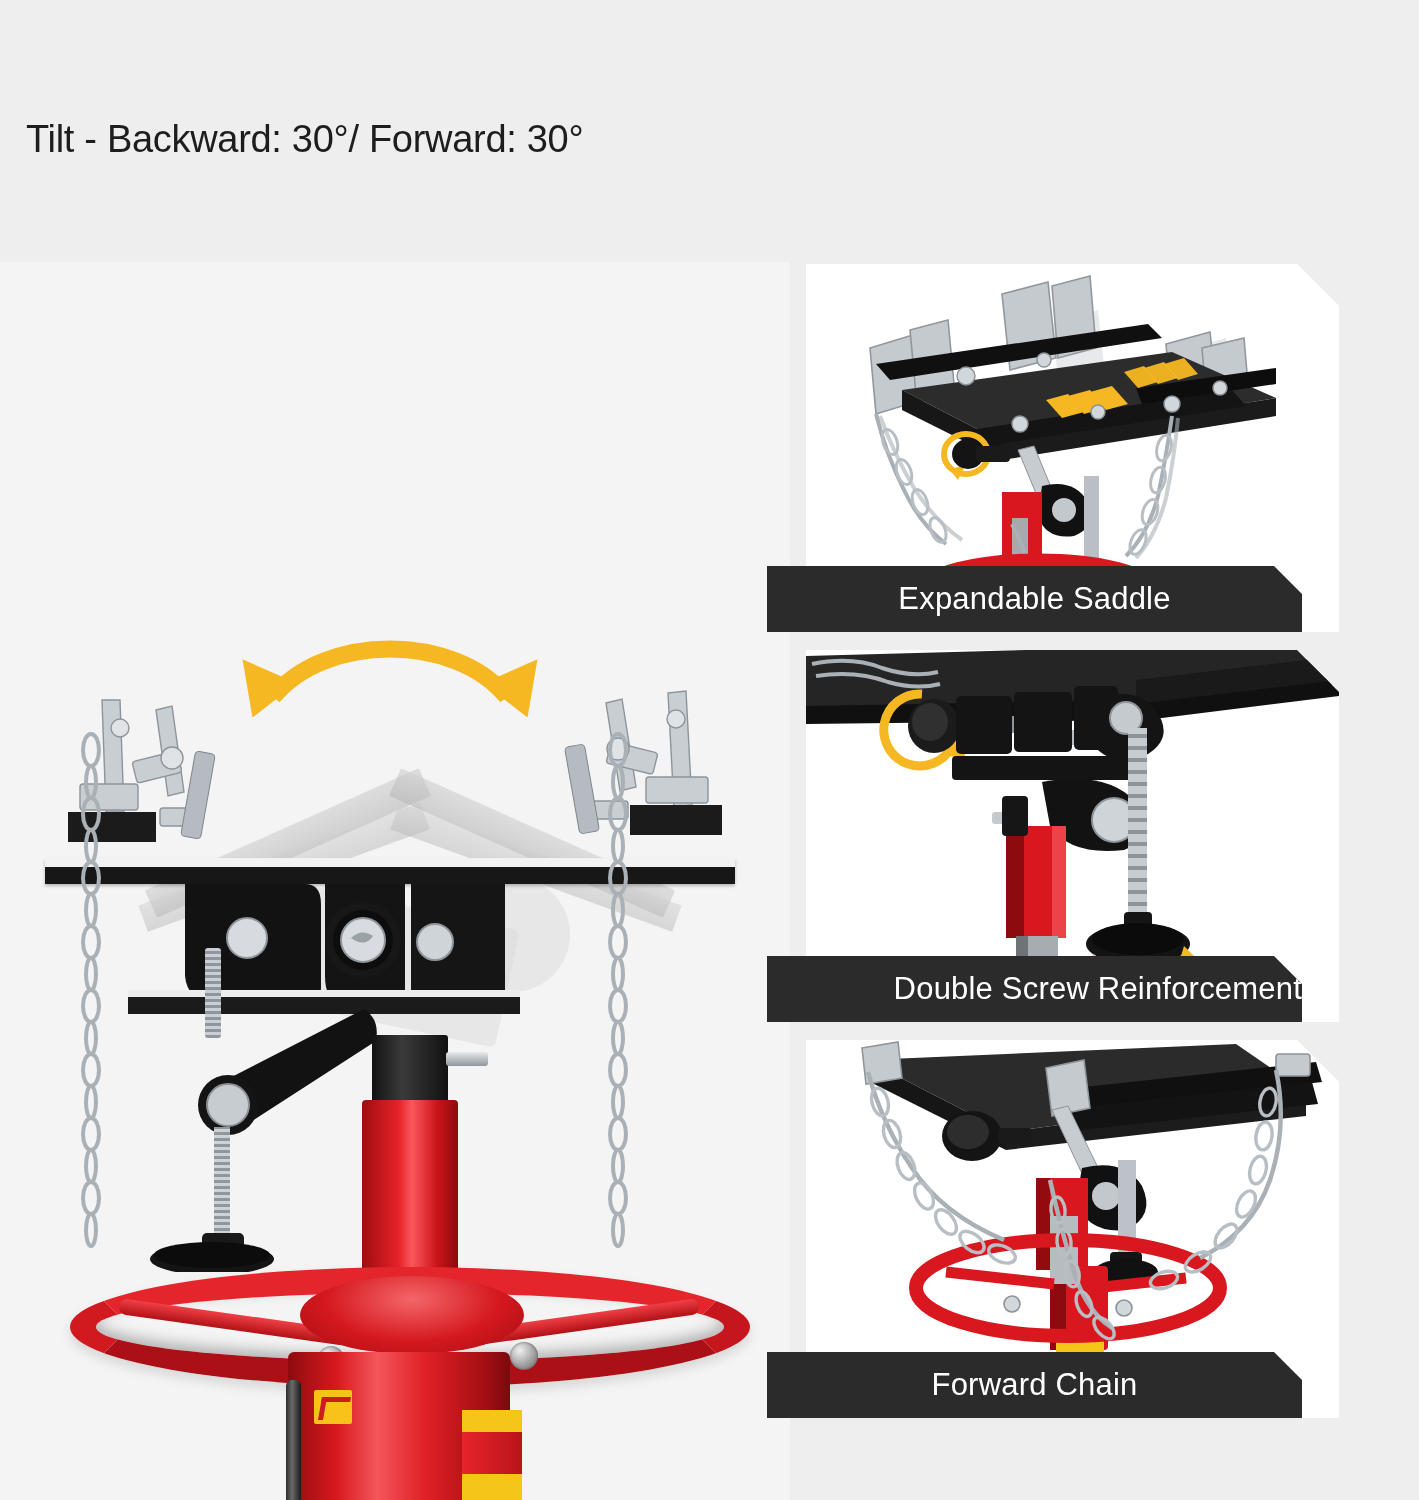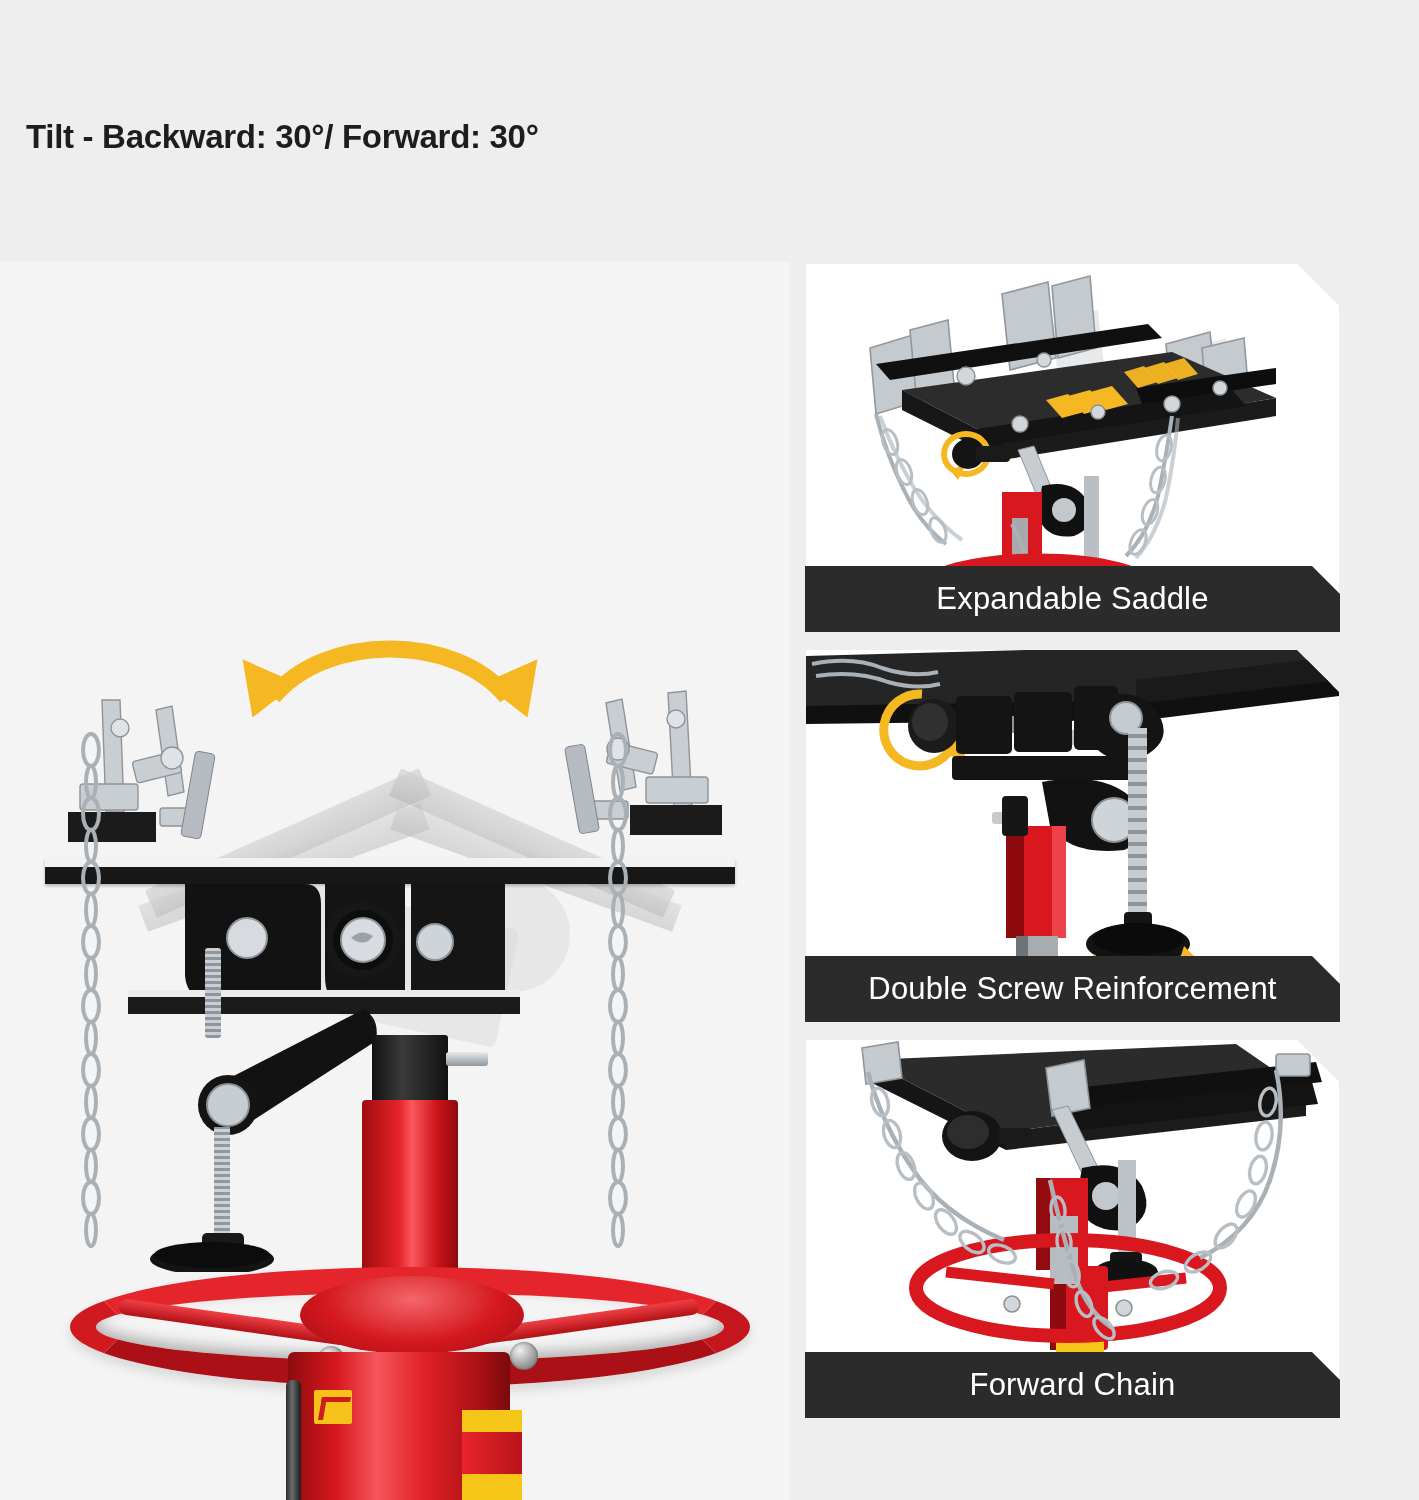--- a/index.html
+++ b/index.html
@@ -16,22 +16,22 @@
   .page-title {
     font-size: 68px;
     font-weight: 700;
     letter-spacing: -1.5px;
     color: #111111;
     line-height: 1;
     white-space: nowrap;
   }
   .page-subtitle {
     margin-top: 32px;
-    font-size: 33px;
-    font-weight: 700;
+    font-size: 38px;
+    font-weight: 400;
     color: #1d1d1d;
     letter-spacing: -0.3px;
     white-space: nowrap;
   }
 
   
   .hero-stage {
     position: absolute;
     left: 0px; top: 262px;
     width: 790px; height: 1238px;
@@ -148,31 +148,31 @@
     overflow: hidden;
   }
   .panel.p1 { top: 264px; height: 368px; }
   .panel.p2 { top: 650px; height: 372px; }
   .panel.p3 { top: 1040px; height: 378px; }
 
   .panel-photo { position: absolute; inset: 0; overflow: hidden; }
 
   .caption-banner {
     position: absolute;
-    left: 805px;
+    left: 767px;
     width: 535px;
     height: 66px;
     background: #2b2b2b;
     -webkit-clip-path: polygon(0 0, calc(100% - 28px) 0, 100% 28px, 100% 100%, 0 100%);
             clip-path: polygon(0 0, calc(100% - 28px) 0, 100% 28px, 100% 100%, 0 100%);
     display: flex; align-items: center; justify-content: center;
     box-shadow: 0 3px 6px rgba(0,0,0,.18);
   }
   .caption-banner.b1 { top: 566px; }
-  .caption-banner.b2 { top: 956px; }
+  .caption-banner.b2 { top: 956px; justify-content: flex-end; }
   .caption-banner.b3 { top: 1352px; }
   .caption-text {
     color: #ffffff;
     font-size: 31px;
     font-weight: 400;
     letter-spacing: .2px;
     white-space: nowrap;
   }
 
   

